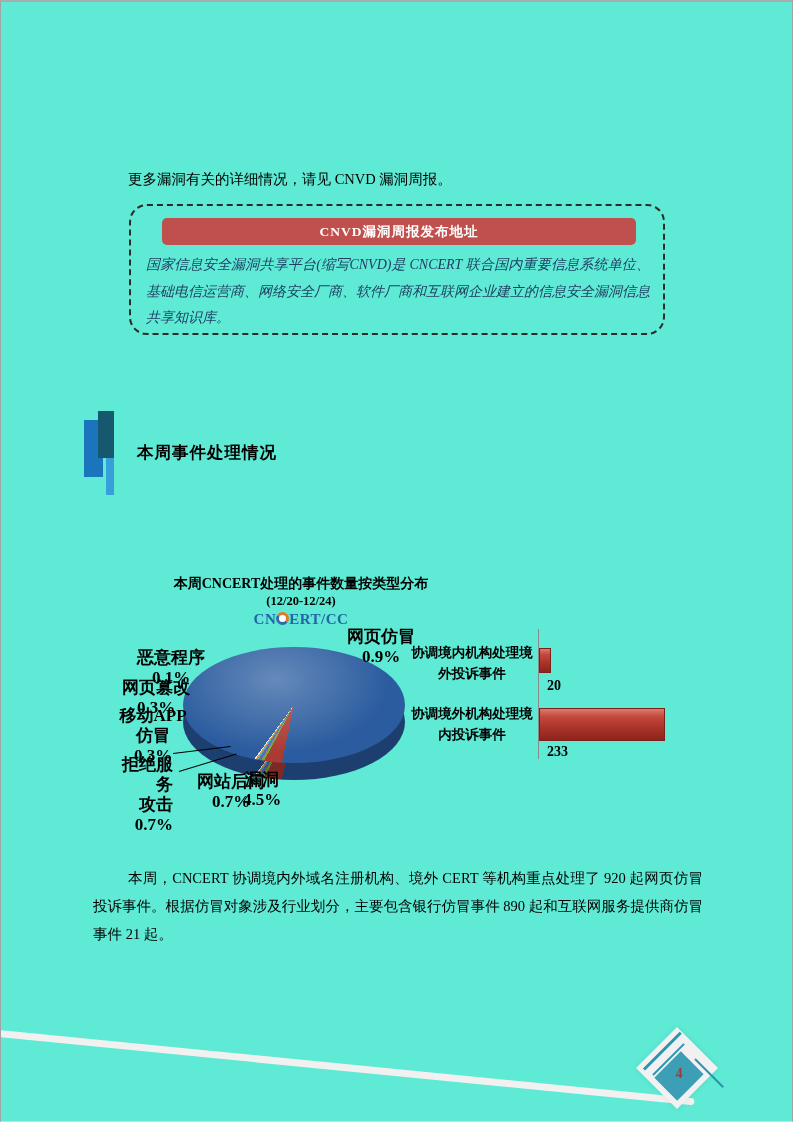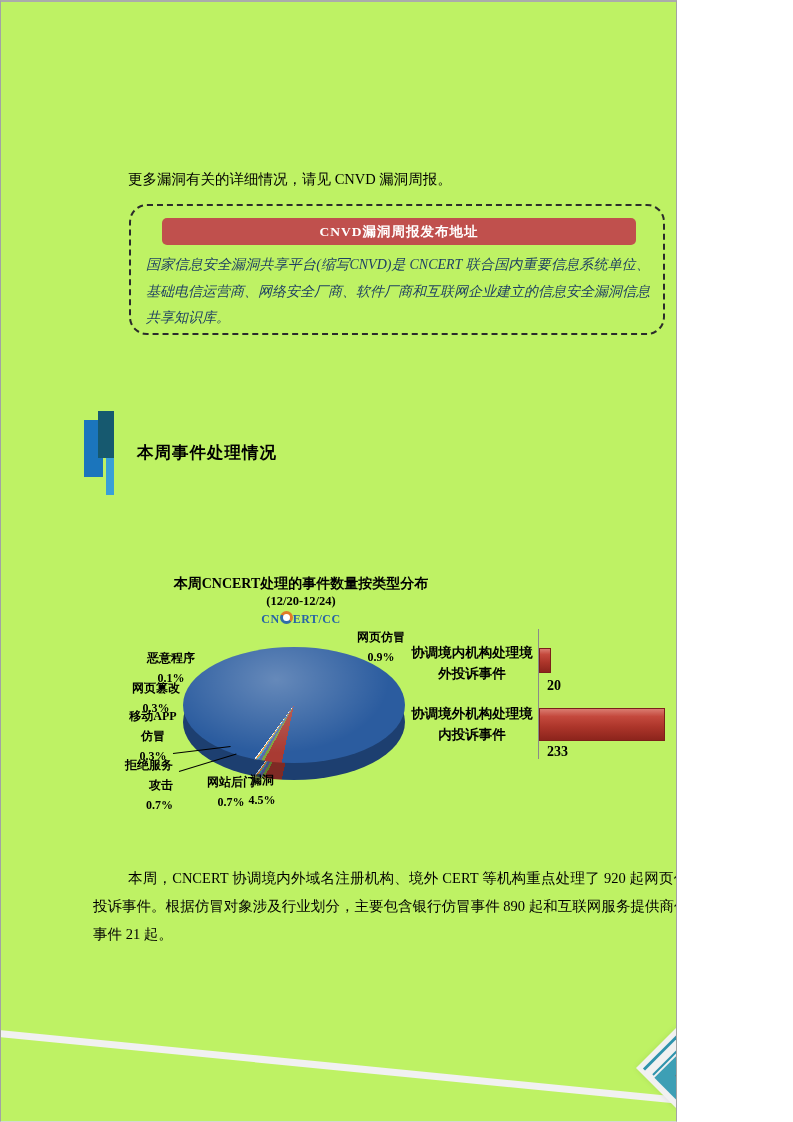--- a/index.html
+++ b/index.html
@@ -1,16 +1,16 @@
 <!DOCTYPE html>
 <html><head>
 <meta charset="utf-8">
 <style>
   html,body{margin:0;padding:0;background:#fff;}
-  .page{position:relative;width:677px;height:1122px;background:#bef264;overflow:hidden;
+  .page{position:relative;width:793px;height:1122px;background:#5eead4;overflow:hidden;
         border-top:2px solid #ababab;border-left:1px solid #a3a3a3;border-right:1px solid #a3a3a3;border-bottom:1px solid #d6d6d6;
         font-family:"Liberation Serif",serif;color:#000;box-sizing:border-box;}
   .abs{position:absolute;}
   .sans{font-family:Liberation Serif, serif;}
 
   .intro{left:92px;top:153px;width:612px;font-size:14.5px;text-indent:35px;}
 
   .cnvd-box{left:128px;top:202px;width:536px;height:131px;border:2px dashed #2b2b2b;border-radius:18px;box-sizing:border-box;}
   .cnvd-banner{margin:12px 27px 0 31px;height:27px;line-height:27px;background:#C0504D;border-radius:5px;
                color:#fff;font-weight:bold;font-size:13.5px;text-align:center;letter-spacing:1px;}
@@ -21,37 +21,37 @@
   .deco-teal{left:97px;top:409px;width:16px;height:47px;background:#16596F;z-index:3;}
   .deco-light{left:105px;top:430px;width:8px;height:63px;background:#38A0D8;z-index:1;}
   .sec-title{left:120px;top:424px;font-weight:bold;font-size:16.5px;letter-spacing:1px;}
 
   .para{left:92px;width:610px;font-size:14.5px;line-height:28px;text-indent:35px;text-align:justify;}
   .para2{top:470px;}
   .para3{top:862px;}
 
   .chart-title{left:155px;top:573px;width:290px;text-align:center;font-weight:bold;font-size:14px;}
   .chart-sub{left:155px;top:592px;width:290px;text-align:center;font-weight:bold;font-size:12.5px;font-family:"Liberation Serif",serif;}
-  .logo{left:155px;top:609px;width:290px;text-align:center;font-weight:bold;font-size:12px;color:#2663A7;letter-spacing:.5px;}
+  .logo{left:155px;top:609px;width:290px;text-align:center;font-weight:bold;font-size:15px;color:#2663A7;letter-spacing:.5px;}
   .logo-c{display:inline-block;width:13px;height:13px;border-radius:50%;vertical-align:-1px;position:relative;
           background:conic-gradient(#E07B28 0 130deg,#2F6DA8 130deg 300deg,#E07B28 300deg 360deg);}
   .logo-c::after{content:"";position:absolute;inset:3px;background:#fff;border-radius:50%;}
 
   .pie-wrap{left:182px;top:645px;width:222px;height:146px;}
   .pie-side,.pie-top{position:absolute;left:0;width:222px;height:116px;border-radius:50%;}
   .pie-side{top:17px;background:conic-gradient(
       #1D3F70 0deg 192deg,#7E2A24 192deg 208.2deg,#5E7C2F 208.2deg 210.7deg,#474F85 210.7deg 213.2deg,
       #357E94 213.2deg 214.3deg,#B56E2A 214.3deg 215.4deg,#AAB8CC 215.4deg 216.3deg,#1D3F70 216.3deg 360deg);}
   .pie-top{top:0;background:conic-gradient(
       #2B5C9F 0deg 192deg,#A93B33 192deg 208.2deg,#7CA23F 208.2deg 210.7deg,#5B68AB 210.7deg 213.2deg,
       #4BACC6 213.2deg 214.3deg,#E6973E 214.3deg 215.4deg,#E8EEF6 215.4deg 216.3deg,#2B5C9F 216.3deg 360deg);}
   .pie-top::after{content:"";position:absolute;inset:0;border-radius:50%;
       background:radial-gradient(ellipse at 42% 28%,rgba(255,255,255,.28),rgba(255,255,255,0) 62%);}
 
-  .pie-label{font-size:12px;font-weight:600;line-height:20px;text-align:center;}
+  .pie-label{font-size:17px;font-weight:600;line-height:20px;text-align:center;}
   .pl-wyfm{left:340px;top:625px;width:80px;}
   .pl-eycx{left:132px;top:646px;width:76px;}
   .pl-wyzg{left:120px;top:676px;width:70px;}
   .pl-ydapp{left:118px;top:704px;width:68px;}
   .pl-jjfw{left:108px;top:753px;width:64px;text-align:right;}
   .pl-wzhm{left:196px;top:770px;width:68px;}
   .pl-ld{left:235px;top:768px;width:52px;}
   .leader{height:0;border-top:1.2px solid #000;transform-origin:left center;}
   .lead-a{left:172px;top:751px;width:58px;transform:rotate(-7deg);}
   .lead-b{left:178px;top:769px;width:60px;transform:rotate(-17deg);}

